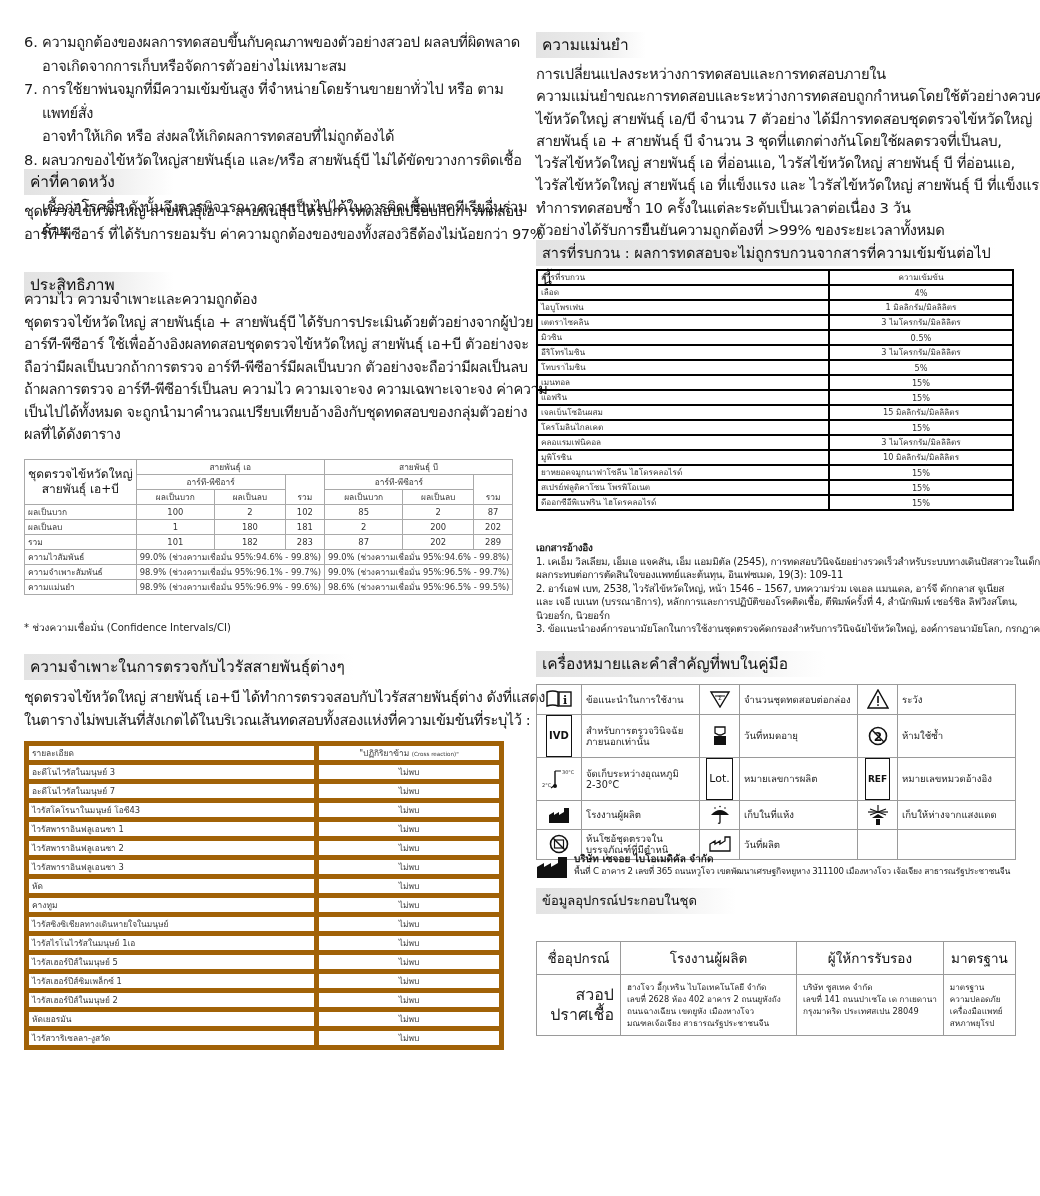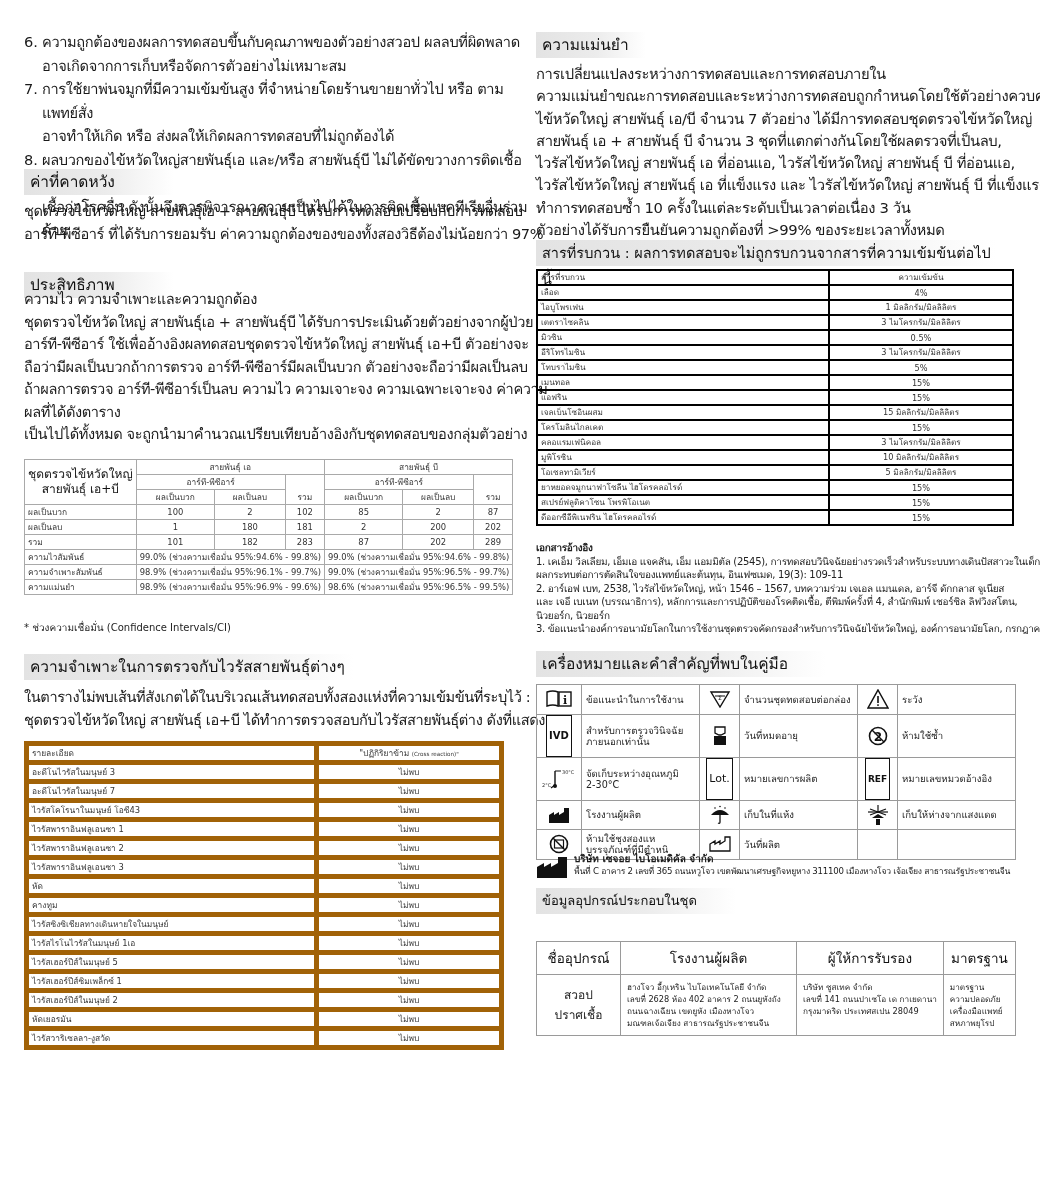--- a/index.html
+++ b/index.html
@@ -50,21 +50,21 @@
   .box-ico.thin { font-weight: normal; border-width: 1px; font-size: 11px; }
 
   .mfr { position: absolute; left: 0; top: 852px; width: 500px; display: flex; }
   .mfr .mfr-ico { width: 32px; height: 22px; margin-top: 4px; margin-right: 6px; }
   .mfr .n { font-size: 10px; font-weight: bold; line-height: 13px; }
   .mfr .a { font-size: 8.6px; line-height: 12px; white-space: nowrap; letter-spacing: -0.25px; }
 
   .tbl-kit { position: absolute; left: 0; top: 941px; width: 480px; color: #222; border: 1.5px solid #555; }
   .tbl-kit th { border: 1px solid #9a9a9a; font-weight: normal; font-size: 13.5px; height: 33px; text-align: center; color: #111; }
   .tbl-kit td { border: 1px solid #9a9a9a; font-size: 8.2px; line-height: 12px; padding: 6px 6px; vertical-align: top; white-space: nowrap; }
-  .tbl-kit td.name { font-size: 12px; line-height: 20px; text-align: center; vertical-align: middle; }
+  .tbl-kit td.name { font-size: 16px; line-height: 20px; text-align: right; vertical-align: middle; }
 </style>
 </head>
 <body>
 
 <div class="col col-left">
 
   <div class="ol">
     <div class="li">
       <span class="num">6.</span>
       <div class="txt">
@@ -94,22 +94,22 @@
     <div>อาร์ที-พีซีอาร์ ที่ได้รับการยอมรับ ค่าความถูกต้องของของทั้งสองวิธีต้องไม่น้อยกว่า 97%</div>
   </div>
 
   <div class="sec-h" style="left:0;top:272px;width:150px;">ประสิทธิภาพ</div>
   <div class="p" style="left:0;top:288px;">
     <div>ความไว ความจำเพาะและความถูกต้อง</div>
     <div>ชุดตรวจไข้หวัดใหญ่ สายพันธุ์เอ + สายพันธุ์บี ได้รับการประเมินด้วยตัวอย่างจากผู้ป่วย</div>
     <div>อาร์ที-พีซีอาร์ ใช้เพื่ออ้างอิงผลทดสอบชุดตรวจไข้หวัดใหญ่ สายพันธุ์ เอ+บี ตัวอย่างจะ</div>
     <div>ถือว่ามีผลเป็นบวกถ้าการตรวจ อาร์ที-พีซีอาร์มีผลเป็นบวก ตัวอย่างจะถือว่ามีผลเป็นลบ</div>
     <div>ถ้าผลการตรวจ อาร์ที-พีซีอาร์เป็นลบ ความไว ความเจาะจง ความเฉพาะเจาะจง ค่าความ</div>
+    <div>เป็นไปได้ทั้งหมด จะถูกนำมาคำนวณเปรียบเทียบอ้างอิงกับชุดทดสอบของกลุ่มตัวอย่าง</div>
     <div>ผลที่ได้ดังตาราง</div>
-    <div>เป็นไปได้ทั้งหมด จะถูกนำมาคำนวณเปรียบเทียบอ้างอิงกับชุดทดสอบของกลุ่มตัวอย่าง</div>
   </div>
 
   <table class="tbl-perf">
     <tbody>
         <tr>
       <th rowspan="3" class="corner" style="width:108px;">
             <div>ชุดตรวจไข้หวัดใหญ่</div>
             <div>สายพันธุ์ เอ+บี</div>
           </th>
       <th colspan="3">สายพันธุ์ เอ</th>
@@ -168,22 +168,22 @@
       <td class="lbl">ความแม่นยำ</td>
       <td colspan="3">98.9% (ช่วงความเชื่อมั่น 95%:96.9% - 99.6%)</td>
       <td colspan="3">98.6% (ช่วงความเชื่อมั่น 95%:96.5% - 99.5%)</td>
     </tr>
   </tbody>
     </table>
   <div class="footnote">* ช่วงความเชื่อมั่น (Confidence Intervals/CI)</div>
 
   <div class="sec-h" style="left:0;top:654px;width:330px;">ความจำเพาะในการตรวจกับไวรัสสายพันธุ์ต่างๆ</div>
   <div class="p" style="left:0;top:686px;">
+    <div>ชุดตรวจไข้หวัดใหญ่ สายพันธุ์ เอ+บี ได้ทำการตรวจสอบกับไวรัสสายพันธุ์ต่าง ดังที่แสดง</div>
     <div>ในตารางไม่พบเส้นที่สังเกตได้ในบริเวณเส้นทดสอบทั้งสองแห่งที่ความเข้มข้นที่ระบุไว้ :</div>
-    <div>ชุดตรวจไข้หวัดใหญ่ สายพันธุ์ เอ+บี ได้ทำการตรวจสอบกับไวรัสสายพันธุ์ต่าง ดังที่แสดง</div>
   </div>
 
   <table class="tbl-cross">
     <tbody id="cross-body">
       <tr>
         <td style="width:290px;">รายละเอียด</td>
         <td class="c"><span>"ปฏิกิริยาข้าม</span> <span class="small">(Cross reaction)"</span></td>
       </tr>
     <tr>
           <td>อะดีโนไวรัสในมนุษย์ 3</td>
@@ -312,24 +312,20 @@
         </tr>
         <tr>
           <td>คลอแรมเฟนิคอล</td>
           <td class="c">3 ไมโครกรัม/มิลลิลิตร</td>
         </tr>
         <tr>
           <td>มูพิโรซิน</td>
           <td class="c">10 มิลลิกรัม/มิลลิลิตร</td>
         </tr>
         <tr>
-          <td>โอเซลทามิเวียร์</td>
-          <td class="c">5 มิลลิกรัม/มิลลิลิตร</td>
-        </tr>
-        <tr>
           <td>ยาหยอดจมูกนาฟาโซลีน ไฮโดรคลอไรด์</td>
           <td class="c">15%</td>
         </tr>
         <tr>
           <td>สเปรย์ฟลูติคาโซน โพรพิโอเนต</td>
           <td class="c">15%</td>
         </tr>
         <tr>
           <td>ดีออกซีอีพิเนฟริน ไฮโดรคลอไรด์</td>
           <td class="c">15%</td>
@@ -471,21 +467,21 @@
     </tr>
     <tr>
       <td class="ico">
         <svg width="20" height="20" viewBox="0 0 20 20">
               <circle cx="10" cy="10" r="8.5" fill="none" stroke="#111" stroke-width="1.6"></circle>
               <rect x="5.5" y="6" width="9" height="8" fill="none" stroke="#111" stroke-width="1.2"></rect>
               <line x1="4" y1="4" x2="16" y2="16" stroke="#111" stroke-width="1.4"></line>
             </svg>
       </td>
       <td>
-            <div>ห้ามใช้ชุงสองแห</div>
+            <div>ห้นโซอ้ชุดตรวจใน</div>
             <div>บรรจุภัณฑ์ที่มีตำหนิ</div>
           </td>
       <td class="ico">
         <svg width="22" height="16" viewBox="0 0 22 16">
               <path d="M1 15 L1 8 L6 5 L6 8 L11 5 L11 8 L16 5 L16 1 L21 1 L21 15 Z" fill="none" stroke="#111" stroke-width="1.3"></path>
             </svg>
       </td>
       <td>
             <div>วันที่ผลิต</div>
           </td>

